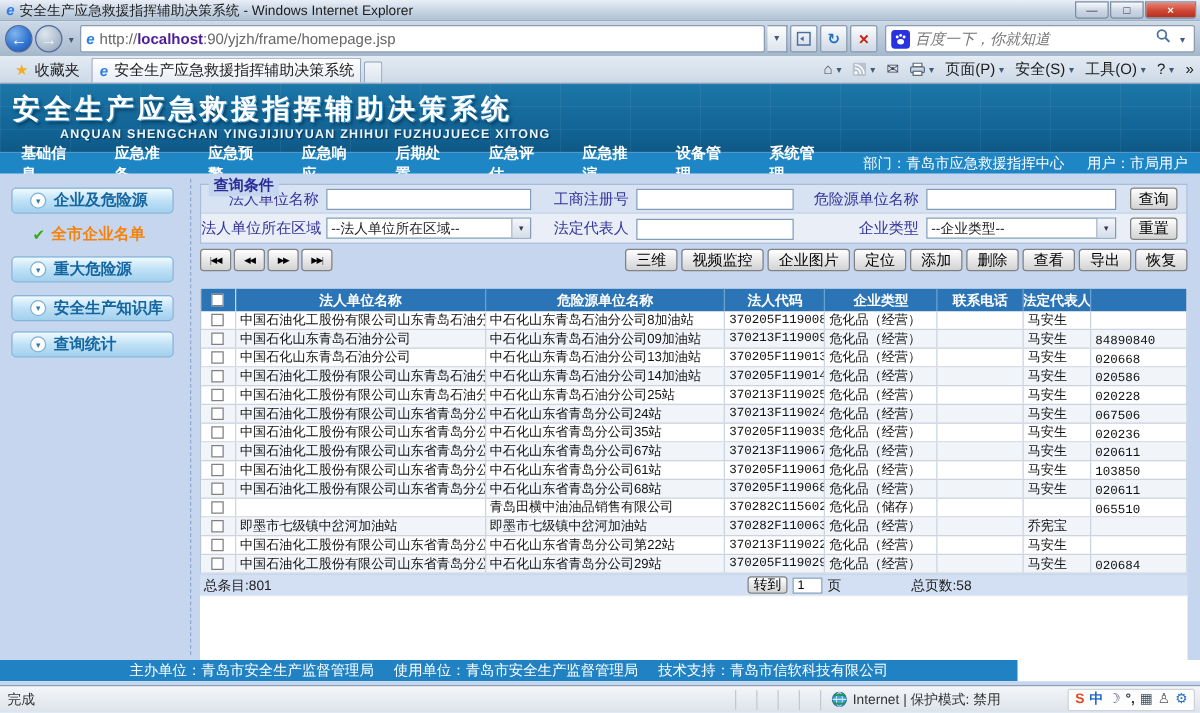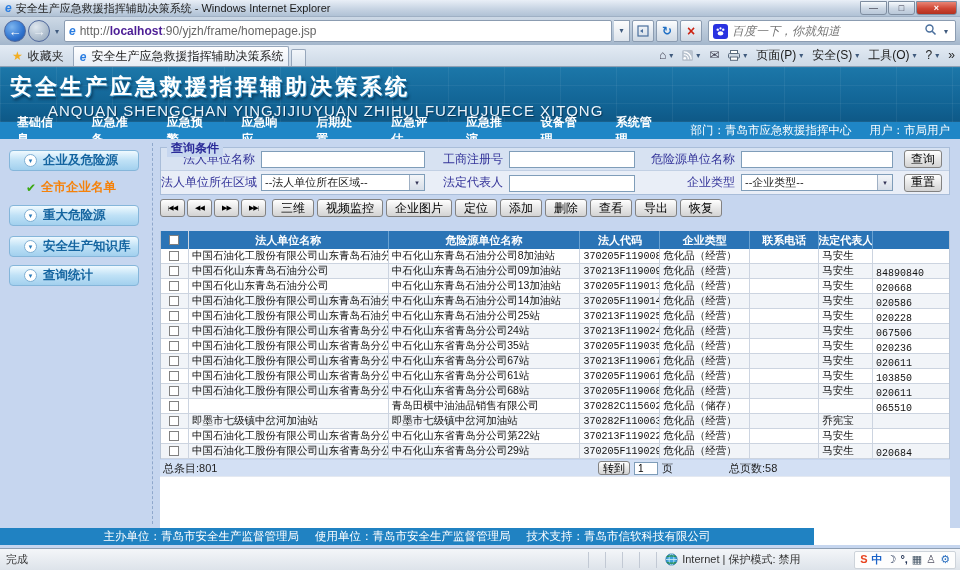--- a/index.html
+++ b/index.html
@@ -62,21 +62,21 @@
   .icglyph { font-size:12px; color:#445; }
 
   
   .banner { top:67px; left:0; width:960px; height:55px;
     background:
       repeating-linear-gradient(90deg, rgba(255,255,255,.06) 0 1px, transparent 1px 56px),
       repeating-linear-gradient(0deg, rgba(255,255,255,.05) 0 1px, transparent 1px 18px),
       linear-gradient(#1c77a9,#116394 70%,#0e5886); overflow:hidden; }
   .b-title { position:absolute; left:10px; top:5px; font-size:22px; font-weight:bold; color:#fff;
     letter-spacing:3px; text-shadow:1px 1px 0 #3a96c9, 2px 3px 3px rgba(0,20,40,.6); }
-  .b-sub { position:absolute; left:48px; top:35px; font-size:15px; font-weight:normal; color:#eaf5fd;
+  .b-sub { position:absolute; left:48px; top:35px; font-size:10px; font-weight:bold; color:#eaf5fd;
     letter-spacing:1px; text-shadow:1px 1px 1px rgba(0,20,40,.6); }
   .b-links { position:absolute; right:8px; top:21px; display:flex; gap:3px; font-size:12px; color:#fff; }
   .b-links span { cursor:default;margin-top:40px; }
 
   
   .mainnav { top:122px; left:0; width:960px; height:17px; background:#1f86c6;
     display:flex; align-items:center; gap:27px; padding-left:17px;
     font-size:12px; font-weight:bold; color:#fff; }
   .userinfo { margin-left:auto; display:flex; gap:18px; font-weight:normal; font-size:11.5px; padding-right:10px; white-space:nowrap; }
 
@@ -114,21 +114,21 @@
   .fsel { width:calc(100% - 6px); height:17px; border:1px solid #7f9db9; background:#fff;
     display:flex; align-items:center; font-size:11px; color:#222; }
   .fsel .txt { flex:1; padding-left:3px; white-space:nowrap; overflow:hidden; }
   .fsel .sel-dd { width:15px; height:100%; background:linear-gradient(#f4f6f9,#d7dee8); border-left:1px solid #9fb0c4;
     font-size:7px; color:#335; display:flex; align-items:center; justify-content:center; }
   .btn { height:18px; border:1px solid #828282; border-radius:3px;
     background:linear-gradient(#ffffff,#e8e8e8 50%,#d3d3d3);
     font-size:12px; color:#000; font-family:Liberation Serif, serif; padding:0 8px; line-height:15px; white-space:nowrap; }
   .btn.small { padding:0 6px; }
 
-  .toolrow { margin-top:4px; display:flex; justify-content:flex-start; gap:3px; height:30px; }
+  .toolrow { margin-top:4px; display:flex; justify-content:space-between; gap:3px; height:30px; }
   .pagerbtn { width:25px; font-size:7px; padding:0; letter-spacing:-1px; }
 
   
   .tbl { margin-top:2px; border-left:1px solid #b9c6d8; border-right:1px solid #b9c6d8; background:#fff; }
   .thead { display:flex; height:18px; background:#2b74b6; color:#fff; font-size:11px; font-weight:bold; align-items:center; }
   .th { text-align:center; border-right:1px solid #6aa2d2; white-space:nowrap; overflow:hidden; height:100%; display:flex; align-items:center; justify-content:center; }
   .tr { display:flex; height:15px; align-items:center; border-bottom:1px solid #ccd4e0; font-size:10.5px; color:#111; }
   .tr:nth-of-type(even) { background:#f1f4f8; }
   .td { border-right:1px solid #ccd4e0; padding:0 3px; white-space:nowrap; overflow:hidden; height:100%; display:flex; align-items:center; }
   .w-cb { width:28px; justify-content:center; border-right:1px solid #ccd4e0; display:flex; align-items:center; height:100%; }

